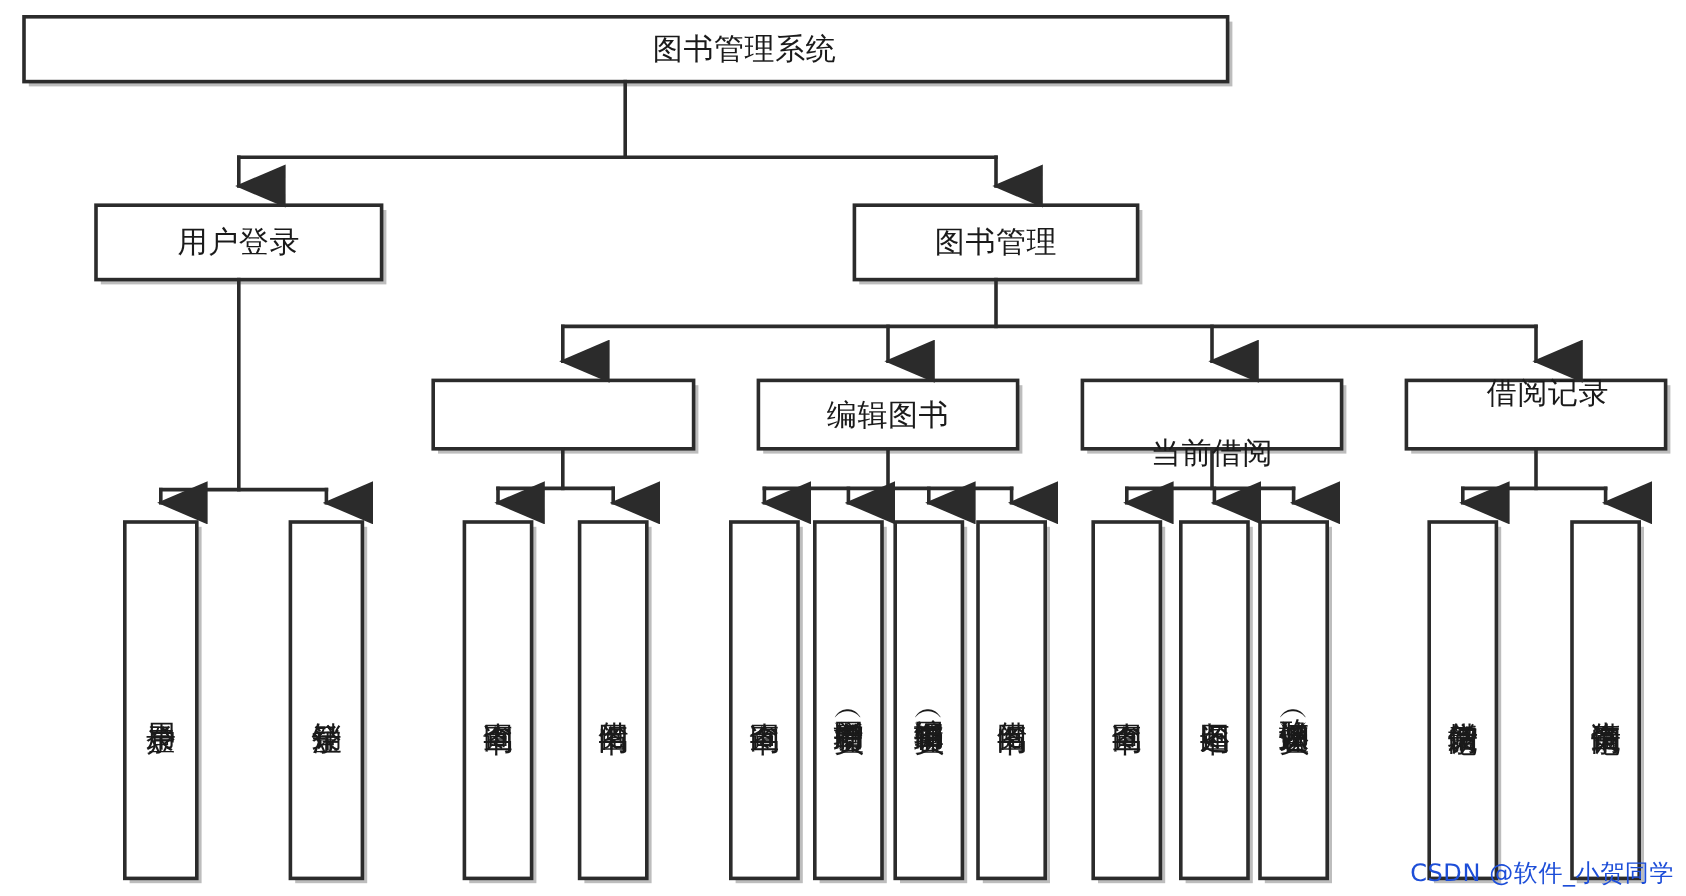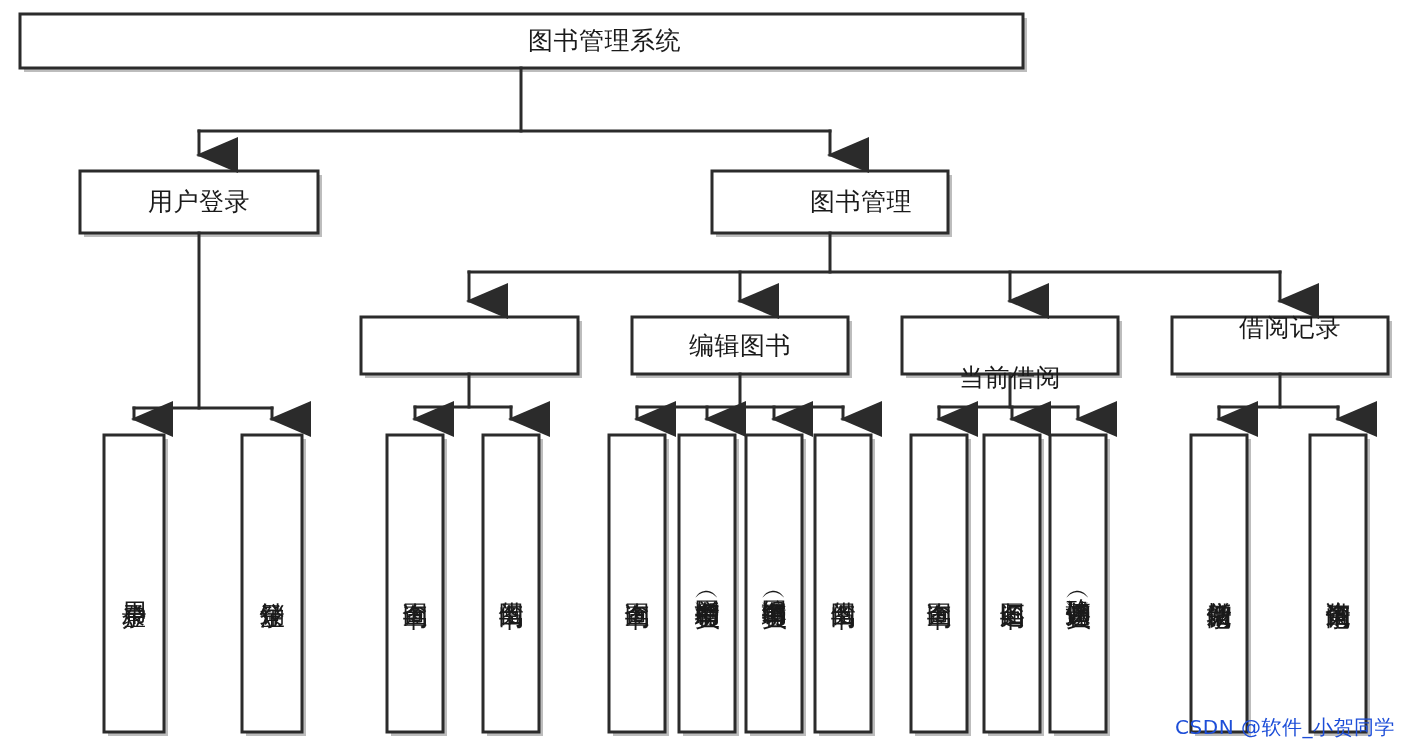--- a/index.html
+++ b/index.html
@@ -188,25 +188,25 @@
       <path class="connector" d="M 1012 407 L 1012 419" marker-end="url(#arrow)"></path>
       <path class="connector" d="M 1078 407 L 1078 419" marker-end="url(#arrow)"></path>
 
       <path class="connector" d="M 1280 374 L 1280 407"></path>
       <path class="connector" d="M 1219 407 L 1338 407"></path>
       <path class="connector" d="M 1219 407 L 1219 419" marker-end="url(#arrow)"></path>
       <path class="connector" d="M 1338 407 L 1338 419" marker-end="url(#arrow)"></path>
     </g>
   </svg>
 
-  <div class="node-label-h" style="left:4px; top:14px; width:1201px; height:54px;">图书管理系统</div>
+  <div class="node-label-h" style="left:20px; top:14px; width:1201px; height:54px;">图书管理系统</div>
 
   <div class="node-label-h" style="left:80px; top:171px; width:238px; height:62px;">用户登录</div>
 
-  <div class="node-label-h" style="left:712px; top:171px; width:236px; height:62px;padding-left:31px;">图书管理</div>
+  <div class="node-label-h" style="left:712px; top:171px; width:236px; height:62px;">图书管理</div>
 
 
   <div class="node-label-h" style="left:632px; top:317px; width:216px; height:57px;">编辑图书</div>
 
   <div class="node-label-h" style="left:902px; top:317px; width:216px; height:57px;margin-top:32px;">当前借阅</div>
 
   <div class="node-label-h" style="left:1172px; top:299px; width:236px; height:57px;">借阅记录</div>
 
   <div class="node-label-v" style="left:104px; top:435px; width:60px; height:297px;">用户登录</div>
 

